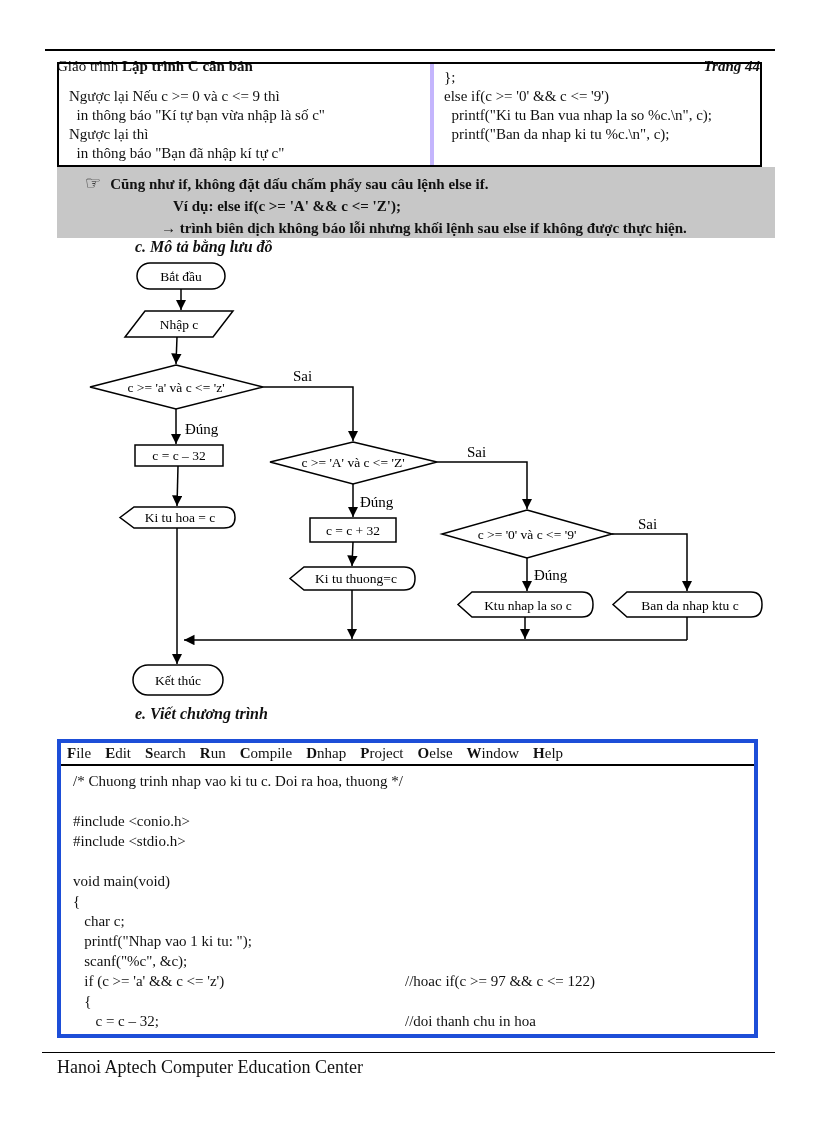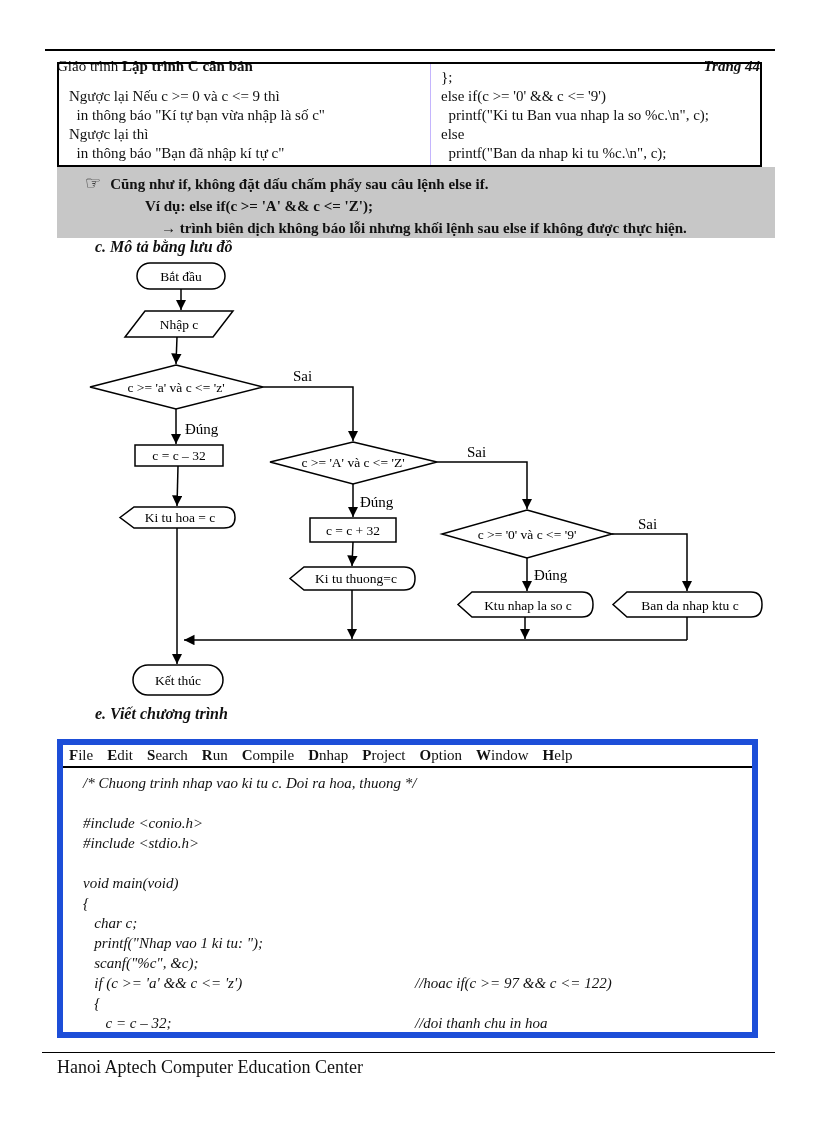--- a/index.html
+++ b/index.html
@@ -8,46 +8,46 @@
   
   .hdr{position:absolute;top:26px;left:57px;width:703px;height:22px;
        display:flex;justify-content:space-between;align-items:flex-end;font-size:15px;margin-top:27px;}
   .hdr .bold{font-weight:bold;}
   .hdr-rule{position:absolute;top:49px;left:45px;width:730px;border-top:2px solid #000;}
   .pagenum{font-weight:bold;font-style:italic;}
   
   .cmp{position:absolute;top:62px;left:57px;width:701px;height:101px;border:2px solid #000;
        display:flex;font-size:15px;line-height:19px;}
   .cmp .cell{white-space:pre;overflow:hidden;}
-  .cmp .cl{width:361px;border-right:1px solid #c4b5fd;padding:23px 0 0 10px;}
+  .cmp .cl{width:361px;border-right:4px solid #c4b5fd;padding:23px 0 0 10px;}
   .cmp .cr{flex:1;padding:4px 0 0 10px;}
   
   .note{position:absolute;top:167px;left:57px;width:718px;height:71px;background:#c7c7c7;
         font-weight:bold;font-size:15px;line-height:22px;padding-top:5px;box-sizing:border-box;}
   .note .l1{padding-left:28px;display:flex;align-items:baseline;gap:9px;}
   .note .hand{font-size:18px;font-weight:normal;font-family:"DejaVu Sans",sans-serif;}
-  .note .l2{padding-left:88px;}
+  .note .l2{padding-left:116px;}
   .note .l3{padding-left:104px;}
   
-  .sechead{position:absolute;font-weight:bold;font-style:italic;font-size:16px;}
+  .sechead{position:absolute;font-weight:bold;font-style:italic;font-size:16px;margin-left:40px;}
   .h-c{top:238px;left:95px;}
   .h-e{top:705px;left:95px;}
   
   .flow{position:absolute;top:258px;left:0;}
   .flow text{font-size:13.5px;fill:#000;font-family:"Liberation Serif","DejaVu Serif",serif;}
   .flow text.lbl{font-size:15px;}
   .flow .shape{fill:#fff;stroke:#000;stroke-width:1.5;}
   .flow .ln{fill:none;stroke:#000;stroke-width:1.5;}
   
-  .ide{position:absolute;top:739px;left:57px;width:701px;height:299px;border:6px solid #1d4ed8;
+  .ide{position:absolute;top:739px;left:57px;width:701px;height:299px;border:4px solid #1d4ed8;
        box-sizing:border-box;font-size:15px;}
   .menu{height:21px;border-bottom:2px solid #000;display:flex;gap:14px;align-items:center;
         padding-left:6px;}
   .menu .mi .hot{font-weight:bold;}
-  .code{padding:7px 0 0 20px;position:relative;font-style:italic;}
+  .code{padding:7px 0 0 12px;position:relative;}
   .code-line{position:relative;height:20px;white-space:pre;}
   .code-line .comment{position:absolute;left:332px;top:0;white-space:pre;}
   
   .ftr-rule{position:absolute;top:1052px;left:42px;width:733px;border-top:1.5px solid #000;}
   .ftr{position:absolute;top:1057px;left:57px;font-size:18px;}
 </style>
 </head>
 <body>
 
 <div class="page">
@@ -55,21 +55,21 @@
   <div class="hdr">
     <div>
       <span>Giáo trình </span><span class="bold">Lập trình C căn bản</span>
     </div>
     <div class="pagenum">Trang 44</div>
   </div>
   <div class="hdr-rule"></div>
 
   <div class="cmp">
     <div class="cell cl"><div>Ngược lại Nếu c &gt;= 0 và c &lt;= 9 thì</div><div>  in thông báo "Kí tự bạn vừa nhập là số c"</div><div>Ngược lại thì</div><div>  in thông báo "Bạn đã nhập kí tự c"</div></div>
-    <div class="cell cr"><div>};</div><div>else if(c &gt;= '0' &amp;&amp; c &lt;= '9')</div><div>  printf("Ki tu Ban vua nhap la so %c.\n", c);</div><div>else</div><div>  printf("Ban da nhap ki tu %c.\n", c);</div></div>
+    <div class="cell cr"><div>};</div><div>else if(c &gt;= '0' &amp;&amp; c &lt;= '9')</div><div>  printf("Ki tu Ban vua nhap la so %c.\n", c);</div><div>  printf("Ban da nhap ki tu %c.\n", c);</div></div>
   </div>
 
   <div class="note">
     <div class="l1">
       <span class="hand">☞</span>
       <span>Cũng như if, không đặt dấu chấm phẩy sau câu lệnh else if.</span>
     </div>
     <div class="l2">Ví dụ: else if(c &gt;= 'A' &amp;&amp; c &lt;= 'Z');</div>
     <div class="l3">→ trình biên dịch không báo lỗi nhưng khối lệnh sau else if không được thực hiện.</div>
   </div>
@@ -147,21 +147,21 @@
 
   <div class="ide">
     <div class="menu">
       <span class="mi"><span class="hot">F</span><span>ile</span></span>
       <span class="mi"><span class="hot">E</span><span>dit</span></span>
       <span class="mi"><span class="hot">S</span><span>earch</span></span>
       <span class="mi"><span class="hot">R</span><span>un</span></span>
       <span class="mi"><span class="hot">C</span><span>ompile</span></span>
       <span class="mi"><span class="hot">D</span><span>nhap</span></span>
       <span class="mi"><span class="hot">P</span><span>roject</span></span>
-      <span class="mi"><span class="hot">O</span><span>ption</span></span>
+      <span class="mi"><span class="hot">O</span><span>else</span></span>
       <span class="mi"><span class="hot">W</span><span>indow</span></span>
       <span class="mi"><span class="hot">H</span><span>elp</span></span>
     </div>
     <div class="code">
       <div class="code-line"><span>/* Chuong trinh nhap vao ki tu c. Doi ra hoa, thuong */</span><span class="comment"></span></div>
       <div class="code-line"><span></span><span class="comment"></span></div>
       <div class="code-line"><span>#include &lt;conio.h&gt;</span><span class="comment"></span></div>
       <div class="code-line"><span>#include &lt;stdio.h&gt;</span><span class="comment"></span></div>
       <div class="code-line"><span></span><span class="comment"></span></div>
       <div class="code-line"><span>void main(void)</span><span class="comment"></span></div>

